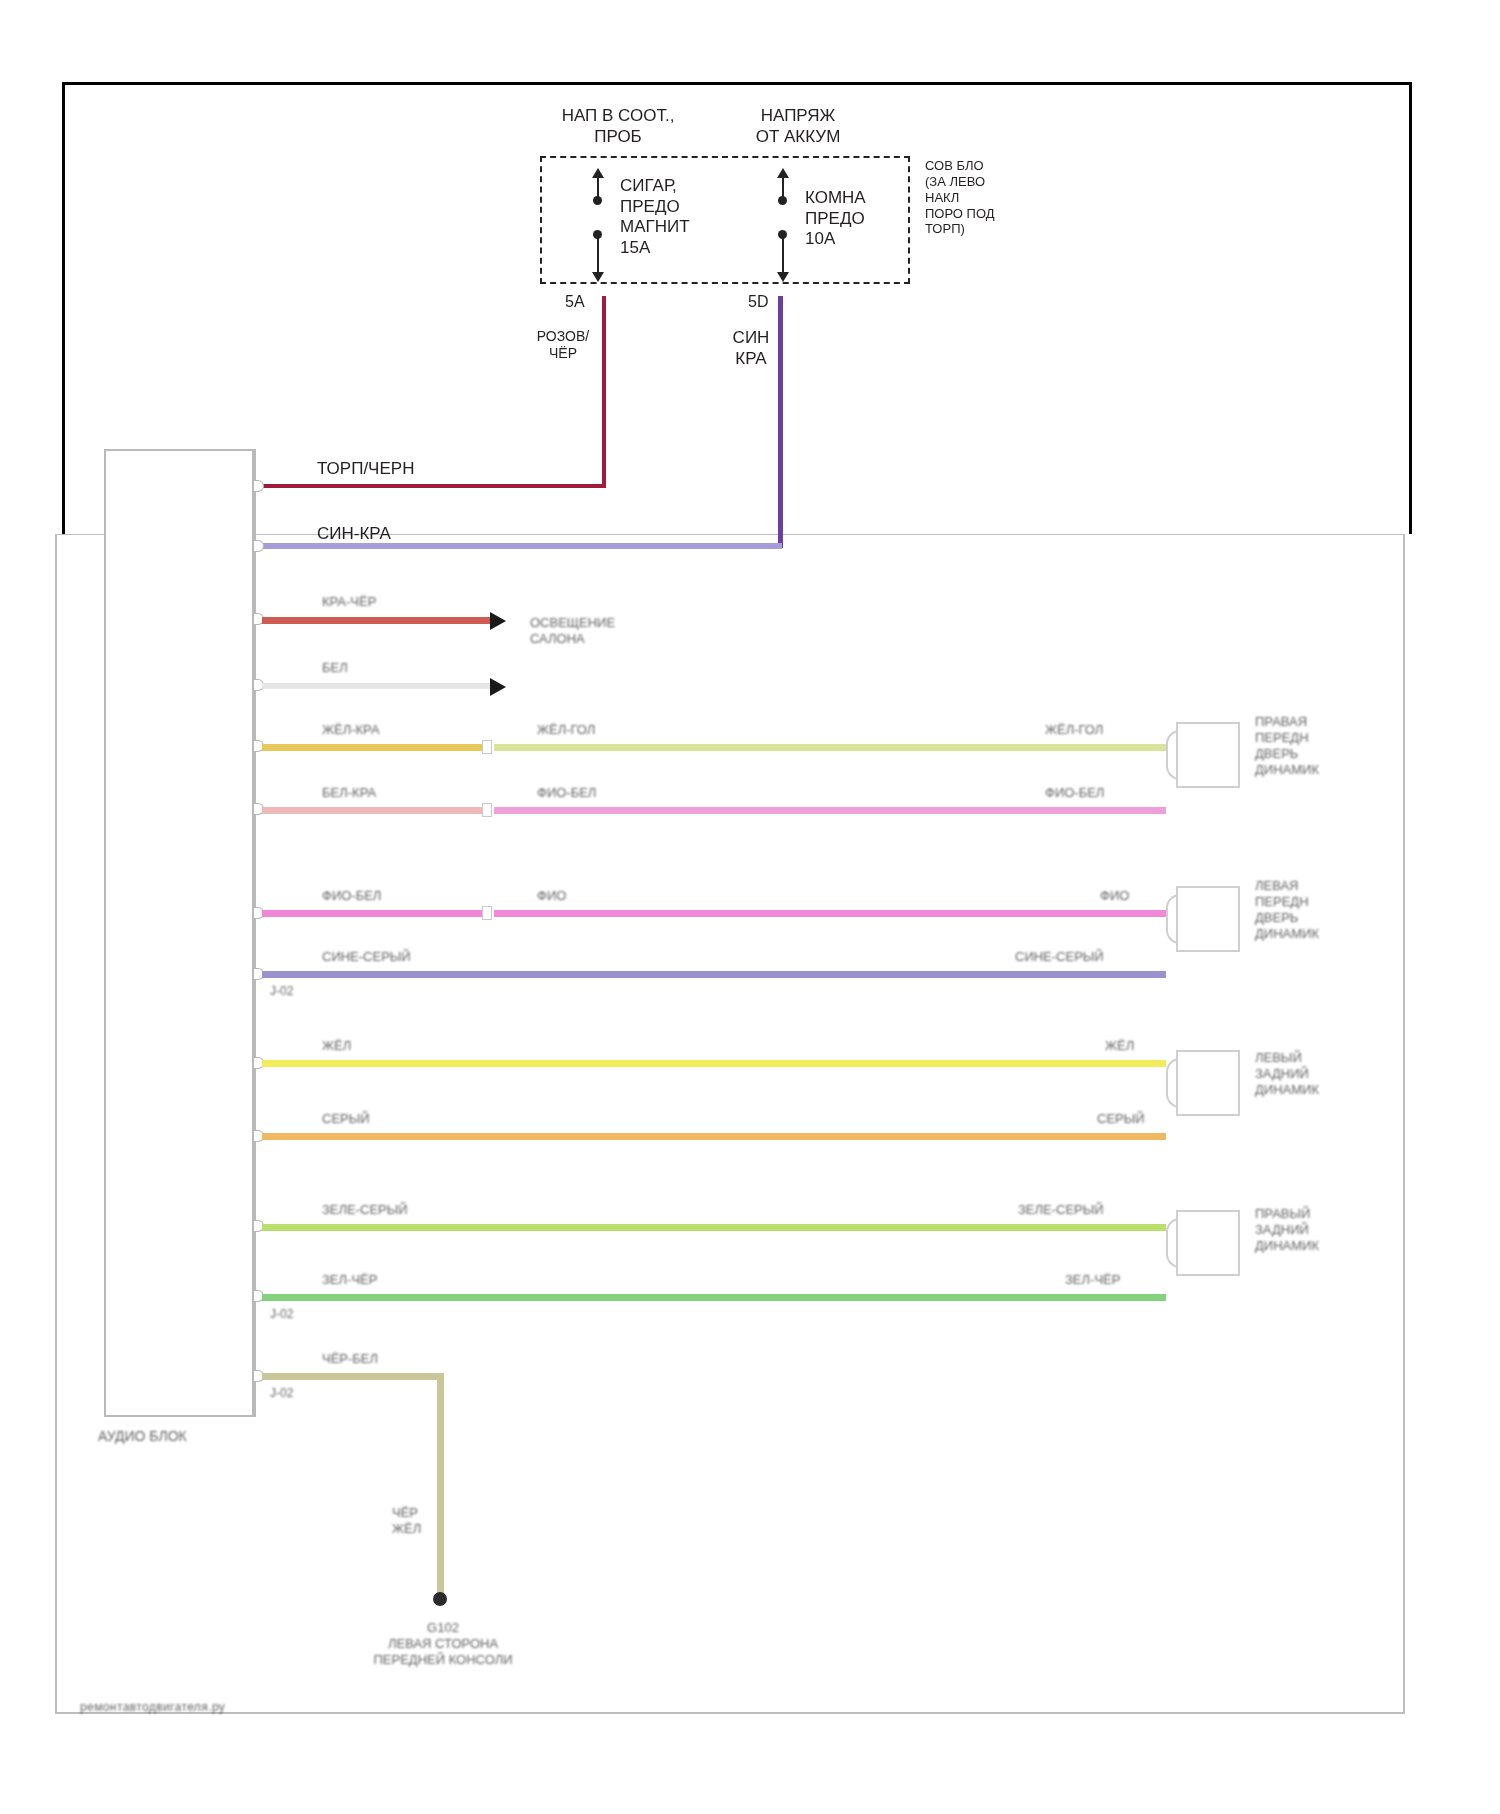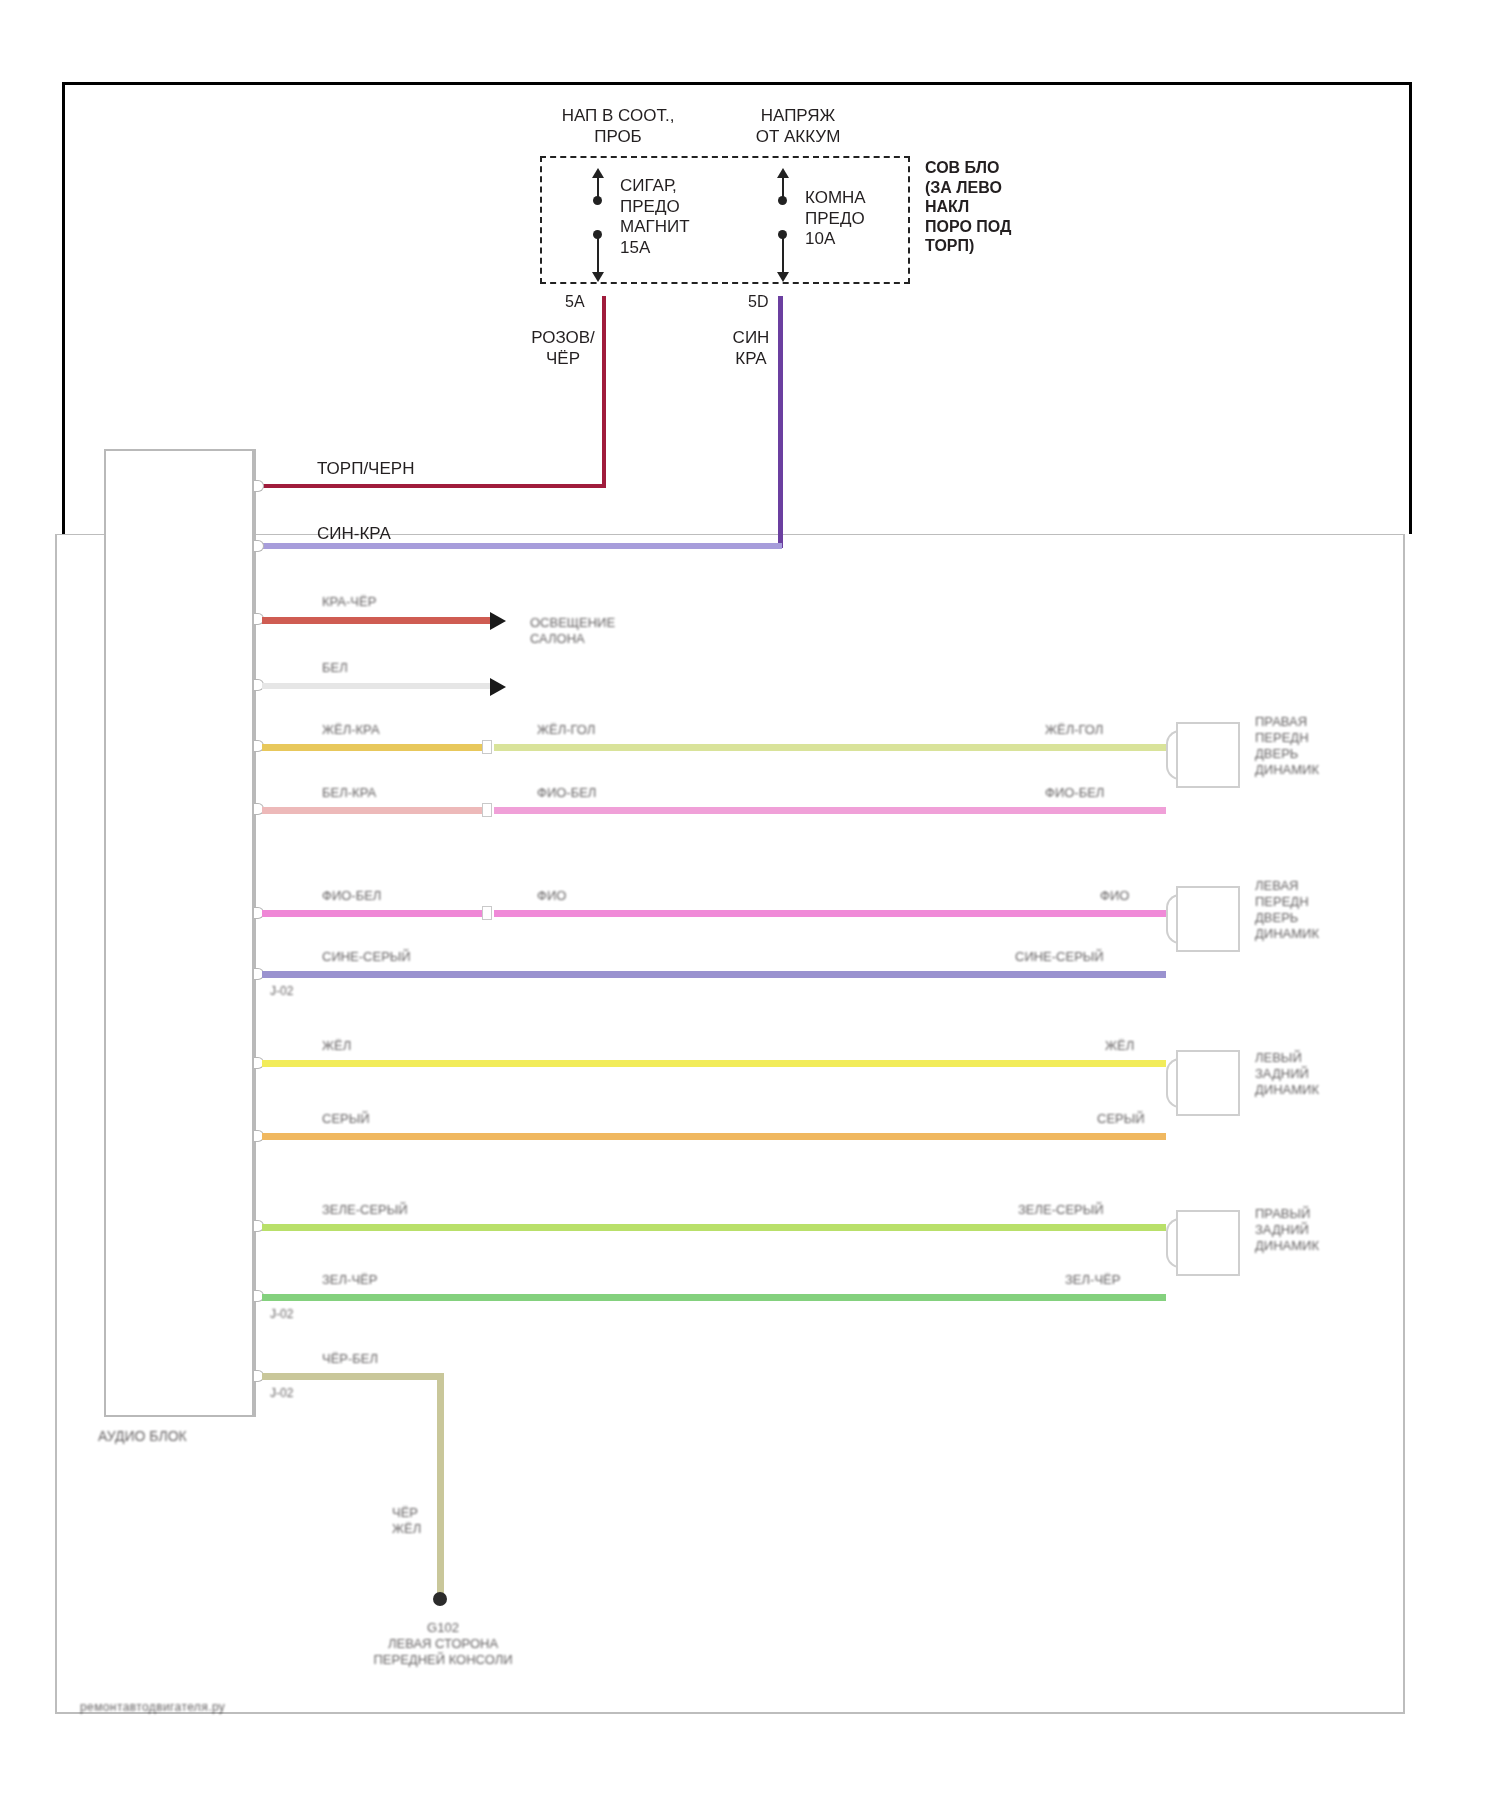--- a/index.html
+++ b/index.html
@@ -36,42 +36,42 @@
   <div id="frame-top"></div>
   <div id="frame-bot"></div>
 
   <div id="fusebox"></div>
 
   <div class="txt" style="left:538px;top:106px;width:160px;text-align:center;font-size:17px;">НАП В СООТ.,<br>ПРОБ</div>
   <div class="txt" style="left:718px;top:106px;width:160px;text-align:center;font-size:17px;">НАПРЯЖ<br>ОТ АККУМ</div>
 
   <div class="txt" style="left:620px;top:176px;font-size:17px;">СИГАР,<br>ПРЕДО<br>МАГНИТ<br>15А</div>
   <div class="txt" style="left:805px;top:188px;font-size:17px;">КОМНА<br>ПРЕДО<br>10А</div>
-  <div class="txt" style="left:925px;top:158px;font-size:16px;font-weight:bold;">СОВ БЛО<br>(ЗА ЛЕВО<br>НАКЛ<br>ПОРО ПОД<br>ТОРП)</div>
+  <div class="txt" style="left:925px;top:158px;font-size:13px;">СОВ БЛО<br>(ЗА ЛЕВО<br>НАКЛ<br>ПОРО ПОД<br>ТОРП)</div>
 
   <div class="arrow-up" style="left:592px;top:168px;"></div>
   <div class="vline" style="left:597px;top:178px;height:24px;"></div>
   <div class="dot" style="left:593px;top:196px;"></div>
   <div class="dot" style="left:593px;top:230px;"></div>
   <div class="vline" style="left:597px;top:238px;height:42px;"></div>
   <div class="arrow-dn" style="left:592px;top:272px;"></div>
 
   <div class="arrow-up" style="left:777px;top:168px;"></div>
   <div class="vline" style="left:782px;top:178px;height:24px;"></div>
   <div class="dot" style="left:778px;top:196px;"></div>
   <div class="dot" style="left:778px;top:230px;"></div>
   <div class="vline" style="left:782px;top:238px;height:42px;"></div>
   <div class="arrow-dn" style="left:777px;top:272px;"></div>
 
   <div class="txt" style="left:565px;top:292px;font-size:16px;">5A</div>
   <div class="txt" style="left:748px;top:292px;font-size:16px;">5D</div>
 
   <div class="wire" style="left:602px;top:296px;width:4px;height:192px;background:#a01c3c;"></div>
   <div class="wire" style="left:262px;top:484px;width:344px;height:4px;background:#a01c3c;"></div>
-  <div class="txt" style="left:518px;top:328px;width:90px;text-align:center;font-size:17px;">РОЗОВ/<br>ЧЁР</div>
+  <div class="txt" style="left:518px;top:328px;width:90px;text-align:center;font-size:14px;">РОЗОВ/<br>ЧЁР</div>
 
   <div class="wire" style="left:778px;top:296px;width:5px;height:252px;background:#6b3fa0;"></div>
   <div class="wire" style="left:262px;top:543px;width:520px;height:6px;background:#a79ddb;"></div>
   <div class="txt" style="left:716px;top:328px;width:70px;text-align:center;font-size:17px;">СИН<br>КРА</div>
 
   <div class="txt" style="left:317px;top:459px;font-size:17px;">ТОРП/ЧЕРН</div>
   <div class="txt" style="left:317px;top:524px;font-size:17px;">СИН-КРА</div>
 
   <div id="radio"></div>
   <div class="wire" style="left:253px;top:449px;width:3px;height:968px;background:#b9b9b9;"></div>

